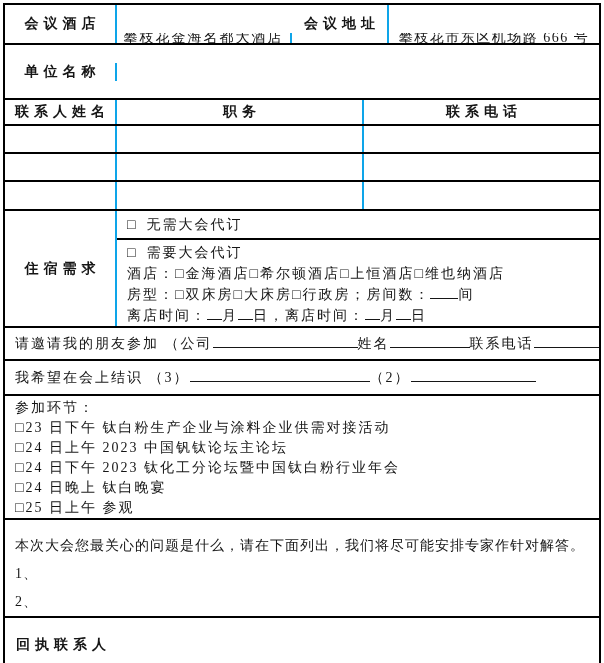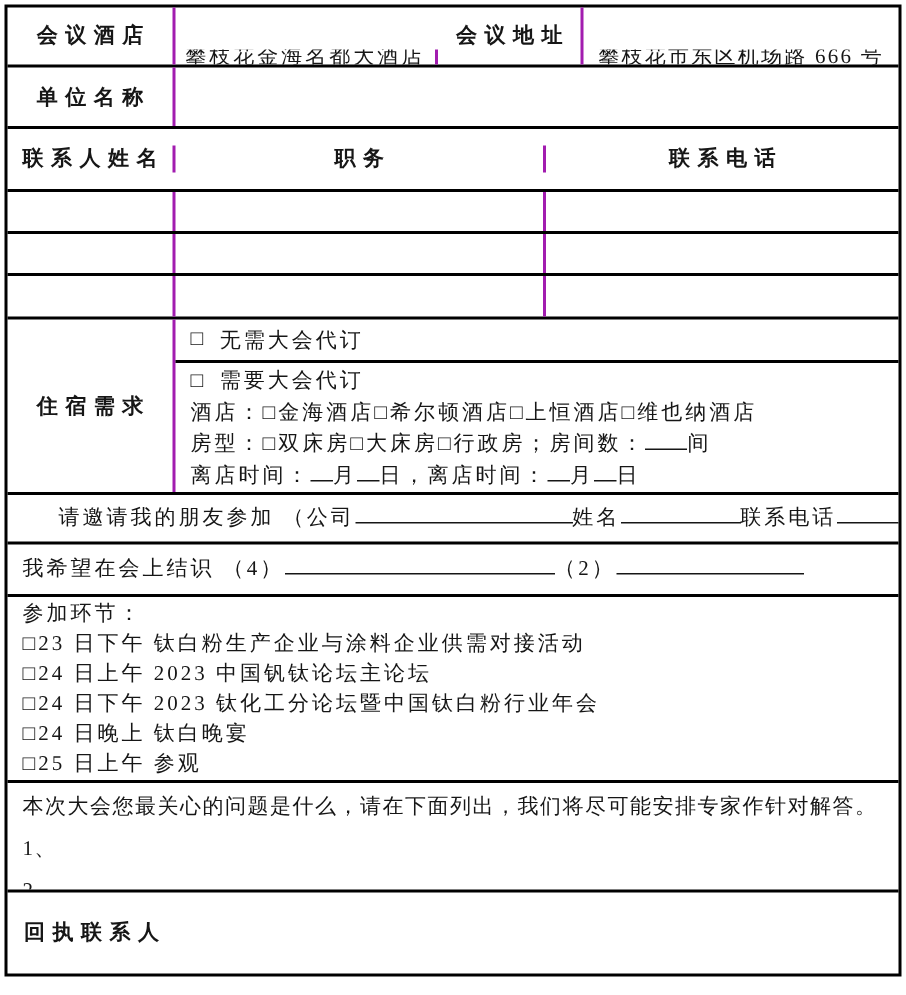--- a/index.html
+++ b/index.html
@@ -23,51 +23,51 @@
   }
   .row {
     display: flex;
     border-bottom: 2px solid #000;
     box-sizing: border-box;
     align-items: stretch;
   }
   .row:last-child { border-bottom: none; }
   .cell {
     box-sizing: border-box;
-    border-right: 2px solid #a21caf;
+    border-right: 2px solid #0ea5e9;
     display: flex;
     align-items: center;
     overflow: hidden;
     letter-spacing: 2px;
   }
   .cell:last-child { border-right: none; }
   .label {
     font-weight: bold;
     justify-content: center;
     letter-spacing: 5px;
     text-indent: 5px;
     white-space: nowrap;
   }
   .center { justify-content: center; white-space: nowrap; margin-top: 28px; }
   .w-label { width: 112px; flex: 0 0 112px; }
   .w-hotel { width: 175px; flex: 0 0 175px; }
   .w-addr-label { width: 97px; flex: 0 0 97px; }
   .w-title { width: 247px; flex: 0 0 247px; }
   .grow { flex: 1 1 auto; }
   .r1 { height: 40px; }
-  .r2 { height: 41px; }
-  .r3 { height: 42px; align-items: center; }
+  .r2 { height: 55px; align-items: center; }
+  .r3 { height: 26px; }
   .r4 { height: 28px; }
   .r5 { height: 28px; }
   .r6 { height: 29px; }
   .r7 { height: 117px; }
   .r8 { height: 33px; }
   .r9 { height: 35px; }
   .r10 { height: 124px; }
-  .r11 { height: 73px; }
+  .r11 { height: 98px; align-items: flex-end; }
   .r12 { height: 54px; font-family: Liberation Serif, serif; }
   .tight { letter-spacing: 1.5px; text-align: right; }
   .lodging-right {
     flex: 1 1 auto;
     display: flex;
     flex-direction: column;
   }
   .lodge-row1 {
     height: 30px;
     border-bottom: 2px solid #000;
@@ -81,21 +81,21 @@
     flex: 1 1 auto;
     padding: 2px 6px 0 10px;
     line-height: 21px;
     letter-spacing: 2px;
   }
   .cell-block {
     display: block;
     padding-left: 10px;
     letter-spacing: 2px;
   }
-  .line8 { line-height: 31px; white-space: nowrap; margin-left: 24px; }
+  .line8 { line-height: 31px; white-space: nowrap; }
   .line9 { line-height: 33px; white-space: nowrap; }
   .sessions { padding-top: 2px; line-height: 20px; }
   .questions { padding-top: 3px; line-height: 28px; letter-spacing: 1px; }
   .cb { display: inline; }
   .sp { margin-right: 9px; }
   .blank {
     display: inline-block;
     border-bottom: 1px solid #161616;
     height: 13px;
     vertical-align: baseline;
@@ -174,21 +174,21 @@
   </div>
 
   <div class="row r8">
     <div class="cell grow cell-block line8">
       <span>请邀请我的朋友参加 （公司</span><span class="blank b145 fillable"></span><span>姓名</span><span class="blank b80 fillable"></span><span>联系电话</span><span class="blank b75 fillable"></span>
     </div>
   </div>
 
   <div class="row r9">
     <div class="cell grow cell-block line9">
-      <span>我希望在会上结识 （4）</span><span class="blank b180 fillable"></span><span>（2）</span><span class="blank b125 fillable"></span>
+      <span>我希望在会上结识 （3）</span><span class="blank b180 fillable"></span><span>（2）</span><span class="blank b125 fillable"></span>
     </div>
   </div>
 
   <div class="row r10">
     <div class="cell grow cell-block sessions">
       <div>参加环节：</div>
       <div><span class="cb">□</span><span>23 日下午 钛白粉生产企业与涂料企业供需对接活动</span></div>
       <div><span class="cb">□</span><span>24 日上午 2023 中国钒钛论坛主论坛</span></div>
       <div><span class="cb">□</span><span>24 日下午 2023 钛化工分论坛暨中国钛白粉行业年会</span></div>
       <div><span class="cb">□</span><span>24 日晚上 钛白晚宴</span></div>

